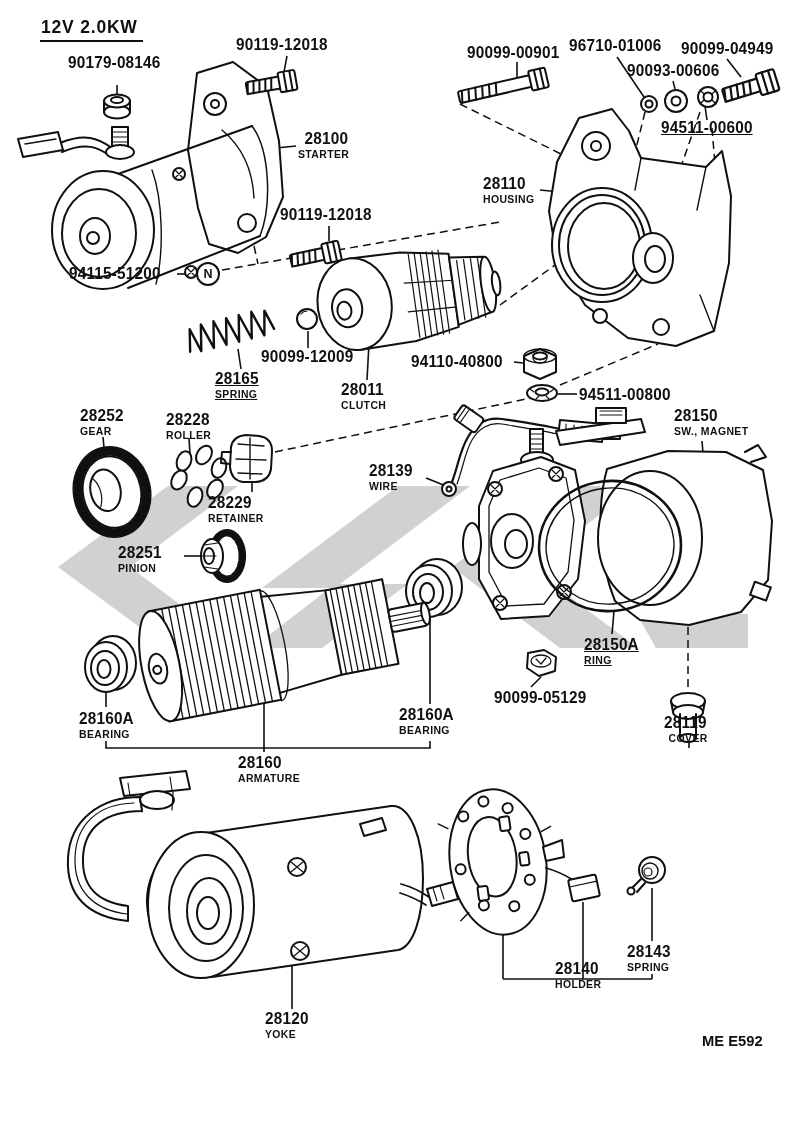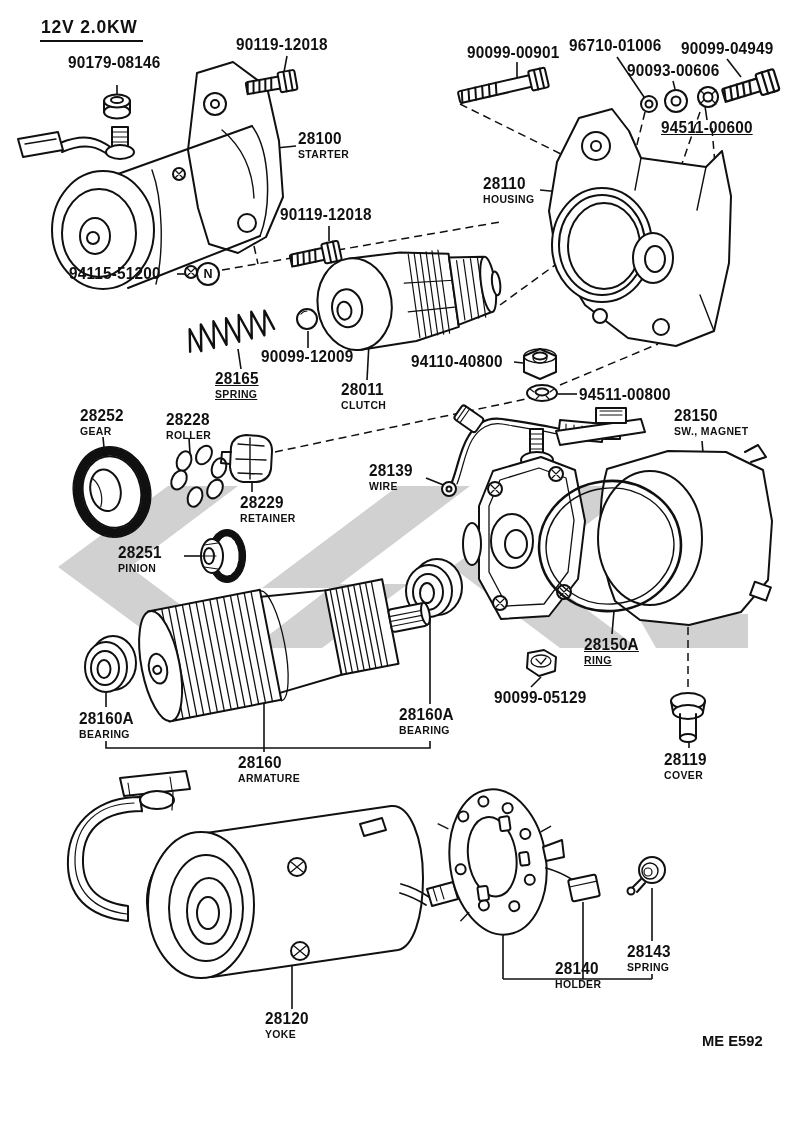--- a/index.html
+++ b/index.html
@@ -379,21 +379,21 @@
 
 <div class="title">12V 2.0KW</div>
 <div class="n-symbol">N</div>
 <div id="labels">
       <div class="part-label" style="left: 236px; top: 36px;">
         <div class="pn">90119-12018</div>
       </div>
       <div class="part-label" style="left: 68px; top: 54px;">
         <div class="pn">90179-08146</div>
       </div>
-      <div class="part-label" style="left: 298px; top: 130px;">
+      <div class="part-label" style="left: 298px; top: 130px; text-align: right;">
         <div class="pn">28100</div>
         <div class="cap">STARTER</div>
       </div>
       <div class="part-label" style="left: 467px; top: 44px;">
         <div class="pn">90099-00901</div>
       </div>
       <div class="part-label" style="left: 569px; top: 37px;">
         <div class="pn">96710-01006</div>
       </div>
       <div class="part-label" style="left: 681px; top: 40px;">
@@ -433,21 +433,21 @@
         <div class="pn">94511-00800</div>
       </div>
       <div class="part-label" style="left: 80px; top: 407px;">
         <div class="pn">28252</div>
         <div class="cap">GEAR</div>
       </div>
       <div class="part-label" style="left: 166px; top: 411px;">
         <div class="pn">28228</div>
         <div class="cap">ROLLER</div>
       </div>
-      <div class="part-label" style="left: 240px; top: 494px;">
+      <div class="part-label" style="left: 208px; top: 494px;">
         <div class="pn">28229</div>
         <div class="cap">RETAINER</div>
       </div>
       <div class="part-label" style="left: 369px; top: 462px;">
         <div class="pn">28139</div>
         <div class="cap">WIRE</div>
       </div>
       <div class="part-label" style="left: 674px; top: 407px;">
         <div class="pn">28150</div>
         <div class="cap">SW., MAGNET</div>
@@ -468,21 +468,21 @@
         <div class="cap">BEARING</div>
       </div>
       <div class="part-label" style="left: 399px; top: 706px;">
         <div class="pn">28160A</div>
         <div class="cap">BEARING</div>
       </div>
       <div class="part-label" style="left: 238px; top: 754px;">
         <div class="pn">28160</div>
         <div class="cap">ARMATURE</div>
       </div>
-      <div class="part-label" style="left: 664px; top: 751px;">
+      <div class="part-label" style="left: 664px; top: 714px; text-align: right;">
         <div class="pn">28119</div>
         <div class="cap">COVER</div>
       </div>
       <div class="part-label" style="left: 627px; top: 943px;">
         <div class="pn">28143</div>
         <div class="cap">SPRING</div>
       </div>
       <div class="part-label" style="left: 555px; top: 960px;">
         <div class="pn">28140</div>
         <div class="cap">HOLDER</div>

